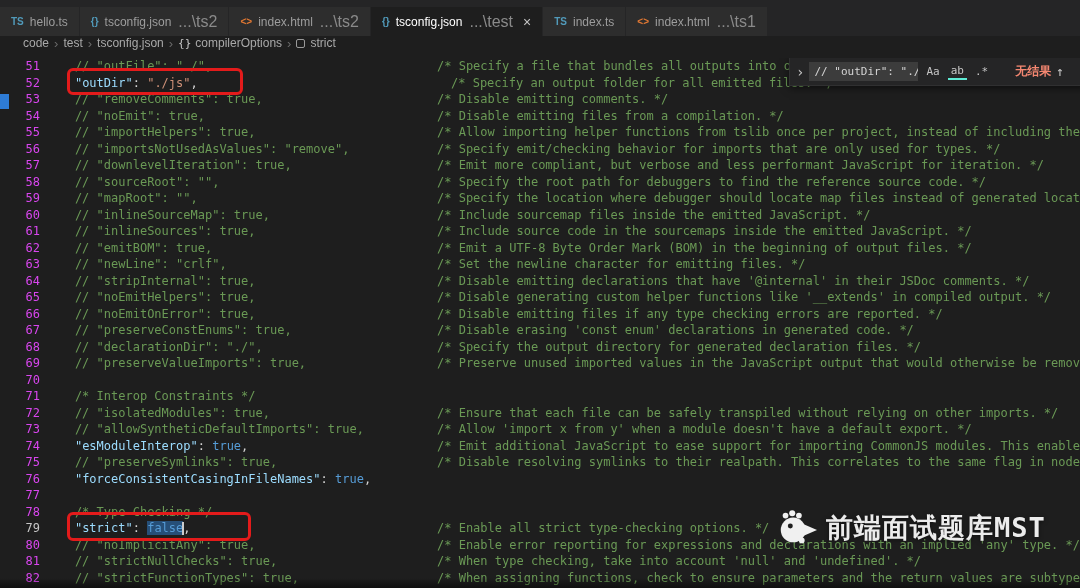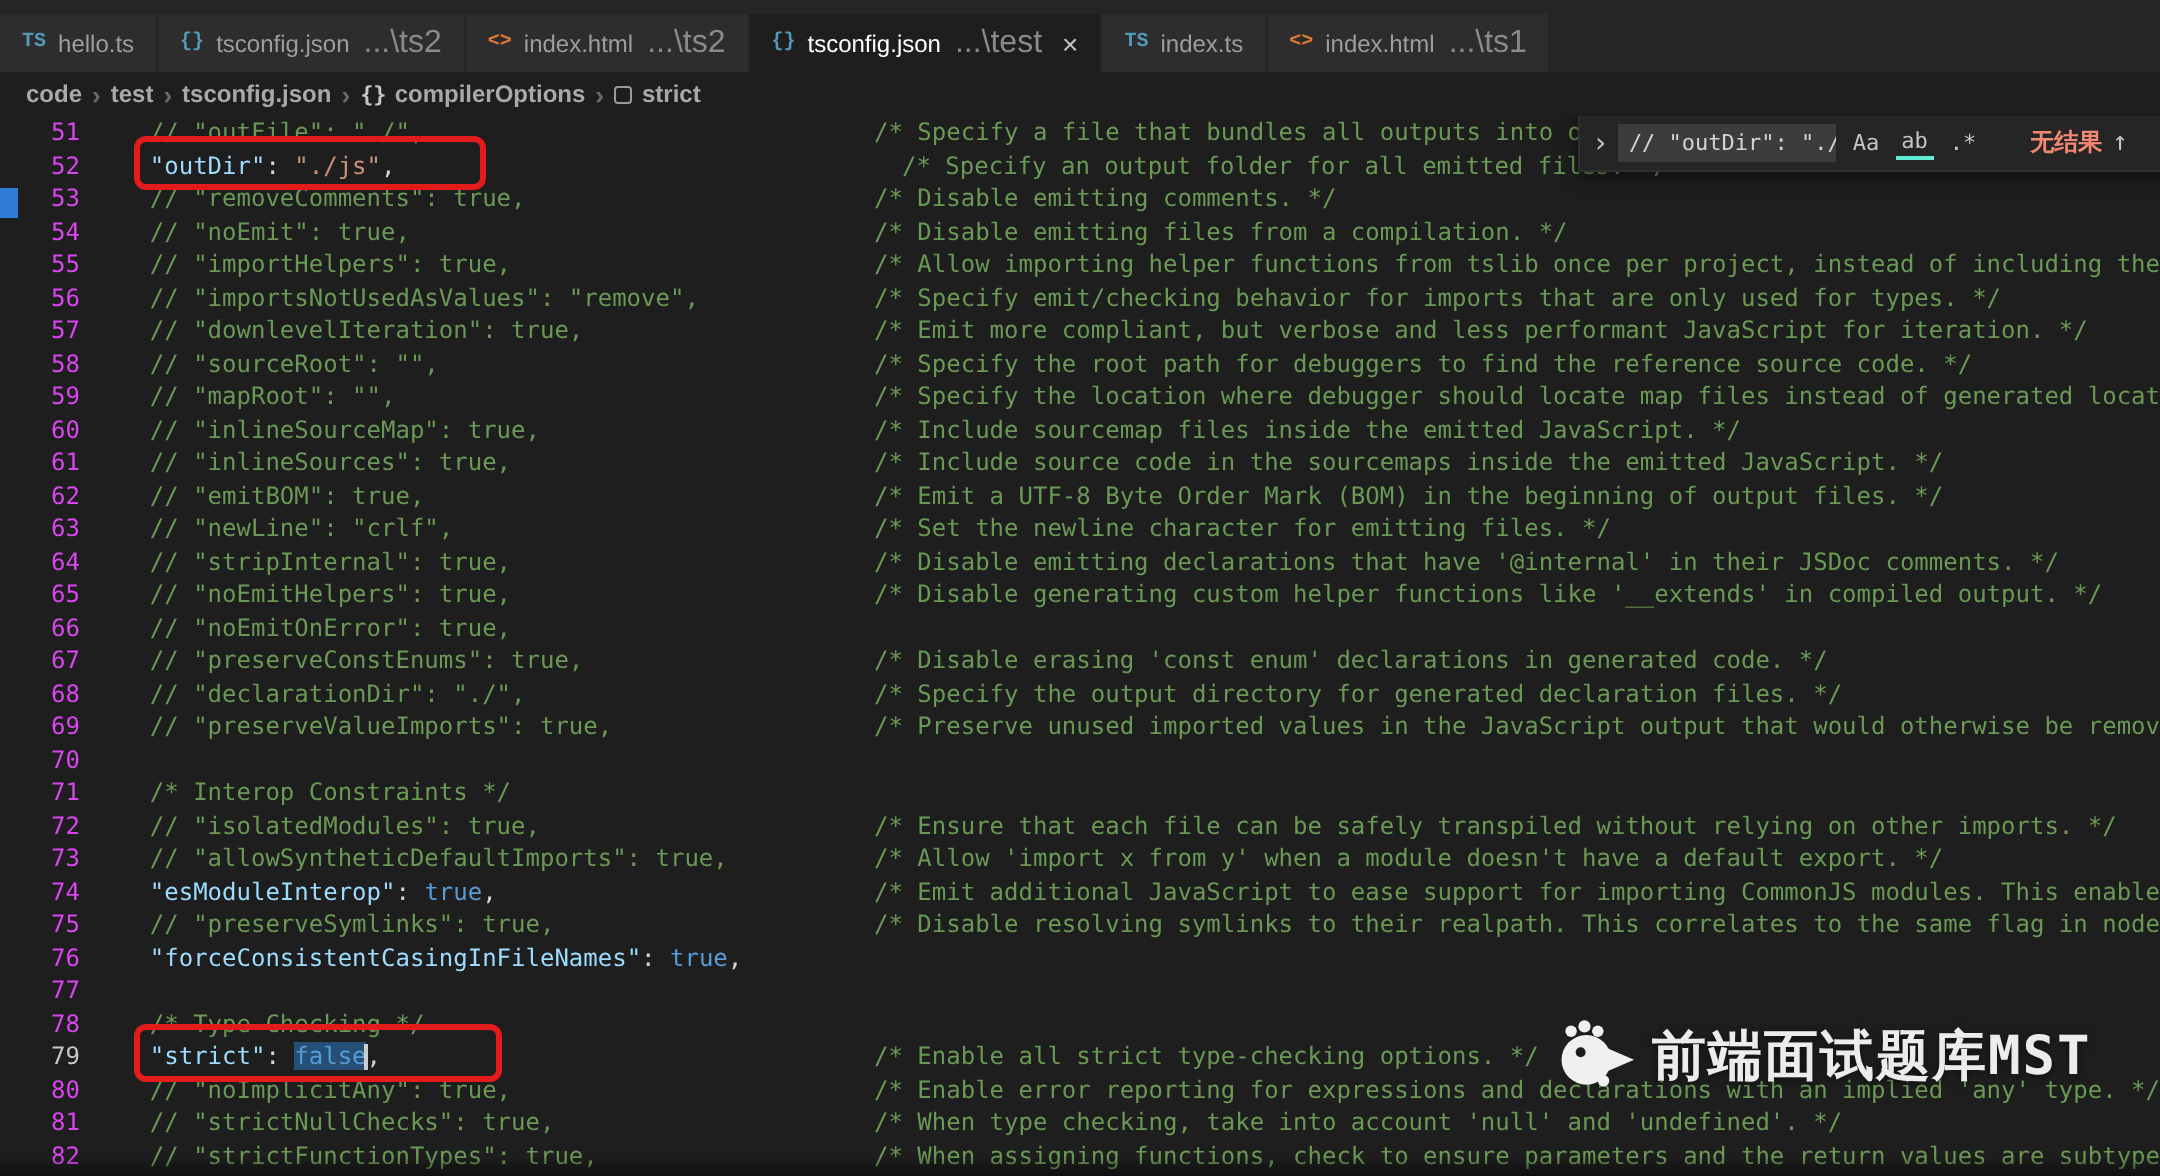--- a/index.html
+++ b/index.html
@@ -12,26 +12,26 @@
   .window { position:relative; width:1080px; height:588px; background:#1e1e1e; overflow:hidden; }
 
   
   .tabbar { display:flex; align-items:flex-end; height:36px; background:#252526; }
   .tab {
     display:flex; align-items:center; height:29px; padding:0 11px;
     background:#2d2d2d; border-right:1px solid #252526;
     font-size:12px; color:#9d9d9d; cursor:pointer; white-space:nowrap;
   }
   .tab.active { background:#1e1e1e; color:#ffffff; }
-  .ficon { font-family:Liberation Mono, monospace; font-size:10px; font-weight:bold; margin-right:6px; }
+  .ficon { font-family:Liberation Sans, sans-serif; font-size:10px; font-weight:bold; margin-right:6px; }
   .tdesc { margin-left:7px; font-size:16px; color:#8a8a8a; }
   .tclose { margin-left:10px; font-size:14px; color:#c5c5c5; line-height:1; }
 
   
-  .breadcrumb { display:flex; align-items:center; height:22px; padding-left:13px; font-size:12px; color:#a9a9a9; background:#1e1e1e;font-weight:bold; }
+  .breadcrumb { display:flex; align-items:flex-start; height:22px; padding-left:23px; font-size:12px; color:#a9a9a9; background:#1e1e1e; }
   .bc-item { display:inline-flex; align-items:center; cursor:pointer; }
   .bc-sep { margin:0 5px; color:#6a6a6a; font-size:13px; }
   .bc-icon { color:#c5c5c5; font-family:"DejaVu Sans Mono", monospace; font-size:11px; margin-right:4px; }
   .bc-box { display:inline-block; width:9px; height:9px; border:1px solid #9a9a9a; border-radius:2px; margin-right:5px; }
 
   
   .editor { position:relative; width:1080px; height:530px; overflow:hidden;
             font-family:"DejaVu Sans Mono", monospace; font-size:12px; color:#d4d4d4; }
   .line { position:relative; height:16.5px; line-height:16.5px; white-space:pre; }
   .gutter { display:inline-block; width:40px; text-align:right; color:#d946ef; margin-right:6px; }
@@ -149,21 +149,21 @@
         <div class="line"><span class="gutter">56</span><span><span class="tk-cm">    // "importsNotUsedAsValues": "remove",</span></span><span class="cmcol tk-cm">/* Specify emit/checking behavior for imports that are only used for types. */</span></div>
         <div class="line"><span class="gutter">57</span><span><span class="tk-cm">    // "downlevelIteration": true,</span></span><span class="cmcol tk-cm">/* Emit more compliant, but verbose and less performant JavaScript for iteration. */</span></div>
         <div class="line"><span class="gutter">58</span><span><span class="tk-cm">    // "sourceRoot": "",</span></span><span class="cmcol tk-cm">/* Specify the root path for debuggers to find the reference source code. */</span></div>
         <div class="line"><span class="gutter">59</span><span><span class="tk-cm">    // "mapRoot": "",</span></span><span class="cmcol tk-cm">/* Specify the location where debugger should locate map files instead of generated locations. */</span></div>
         <div class="line"><span class="gutter">60</span><span><span class="tk-cm">    // "inlineSourceMap": true,</span></span><span class="cmcol tk-cm">/* Include sourcemap files inside the emitted JavaScript. */</span></div>
         <div class="line"><span class="gutter">61</span><span><span class="tk-cm">    // "inlineSources": true,</span></span><span class="cmcol tk-cm">/* Include source code in the sourcemaps inside the emitted JavaScript. */</span></div>
         <div class="line"><span class="gutter">62</span><span><span class="tk-cm">    // "emitBOM": true,</span></span><span class="cmcol tk-cm">/* Emit a UTF-8 Byte Order Mark (BOM) in the beginning of output files. */</span></div>
         <div class="line"><span class="gutter">63</span><span><span class="tk-cm">    // "newLine": "crlf",</span></span><span class="cmcol tk-cm">/* Set the newline character for emitting files. */</span></div>
         <div class="line"><span class="gutter">64</span><span><span class="tk-cm">    // "stripInternal": true,</span></span><span class="cmcol tk-cm">/* Disable emitting declarations that have '@internal' in their JSDoc comments. */</span></div>
         <div class="line"><span class="gutter">65</span><span><span class="tk-cm">    // "noEmitHelpers": true,</span></span><span class="cmcol tk-cm">/* Disable generating custom helper functions like '__extends' in compiled output. */</span></div>
-        <div class="line"><span class="gutter">66</span><span><span class="tk-cm">    // "noEmitOnError": true,</span></span></div>
+        <div class="line"><span class="gutter">66</span><span><span class="tk-cm">    // "noEmitOnError": true,</span></span><span class="cmcol tk-cm">/* Disable emitting files if any type checking errors are reported. */</span></div>
         <div class="line"><span class="gutter">67</span><span><span class="tk-cm">    // "preserveConstEnums": true,</span></span><span class="cmcol tk-cm">/* Disable erasing 'const enum' declarations in generated code. */</span></div>
         <div class="line"><span class="gutter">68</span><span><span class="tk-cm">    // "declarationDir": "./",</span></span><span class="cmcol tk-cm">/* Specify the output directory for generated declaration files. */</span></div>
         <div class="line"><span class="gutter">69</span><span><span class="tk-cm">    // "preserveValueImports": true,</span></span><span class="cmcol tk-cm">/* Preserve unused imported values in the JavaScript output that would otherwise be removed. */</span></div>
         <div class="line"><span class="gutter">70</span><span></span></div>
         <div class="line"><span class="gutter">71</span><span><span class="tk-cm">    /* Interop Constraints */</span></span></div>
         <div class="line"><span class="gutter">72</span><span><span class="tk-cm">    // "isolatedModules": true,</span></span><span class="cmcol tk-cm">/* Ensure that each file can be safely transpiled without relying on other imports. */</span></div>
         <div class="line"><span class="gutter">73</span><span><span class="tk-cm">    // "allowSyntheticDefaultImports": true,</span></span><span class="cmcol tk-cm">/* Allow 'import x from y' when a module doesn't have a default export. */</span></div>
         <div class="line"><span class="gutter">74</span><span><span class="tk-pun">    </span><span class="tk-key">"esModuleInterop"</span><span class="tk-pun">: </span><span class="tk-bool">true</span><span class="tk-pun">,</span></span><span class="cmcol tk-cm">/* Emit additional JavaScript to ease support for importing CommonJS modules. This enables 'allowSyntheticDefaultImports' for type compatibility. */</span></div>
         <div class="line"><span class="gutter">75</span><span><span class="tk-cm">    // "preserveSymlinks": true,</span></span><span class="cmcol tk-cm">/* Disable resolving symlinks to their realpath. This correlates to the same flag in node. */</span></div>
         <div class="line"><span class="gutter">76</span><span><span class="tk-pun">    </span><span class="tk-key">"forceConsistentCasingInFileNames"</span><span class="tk-pun">: </span><span class="tk-bool">true</span><span class="tk-pun">,</span></span></div>

